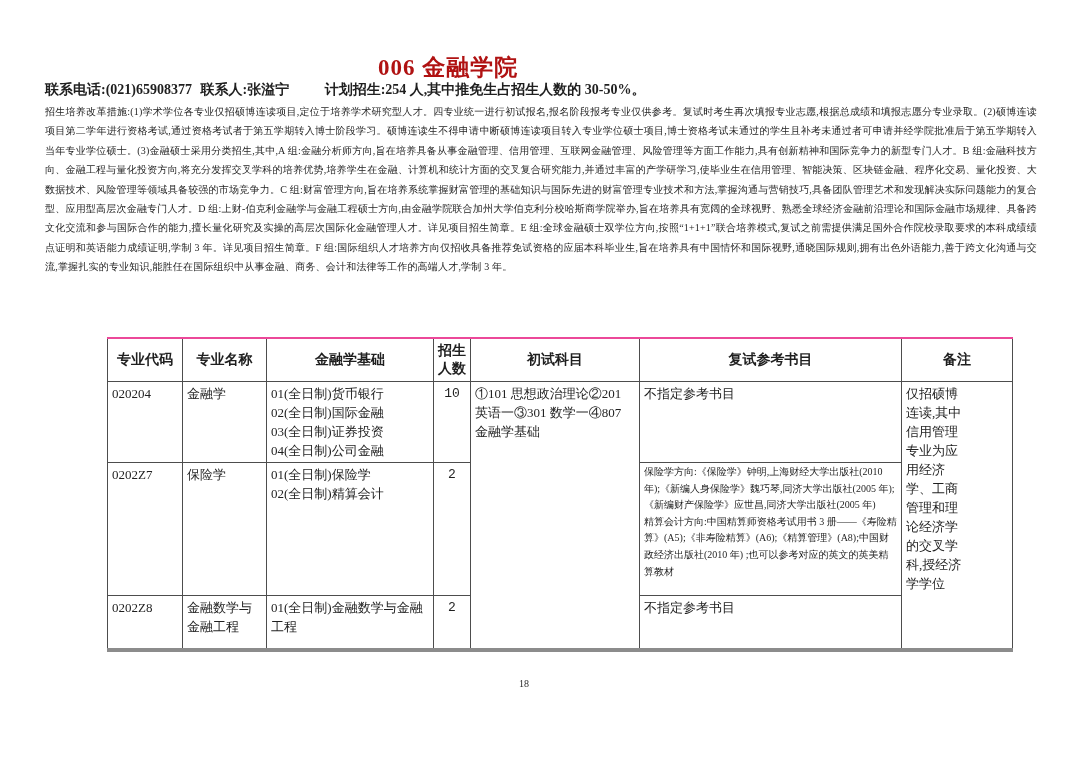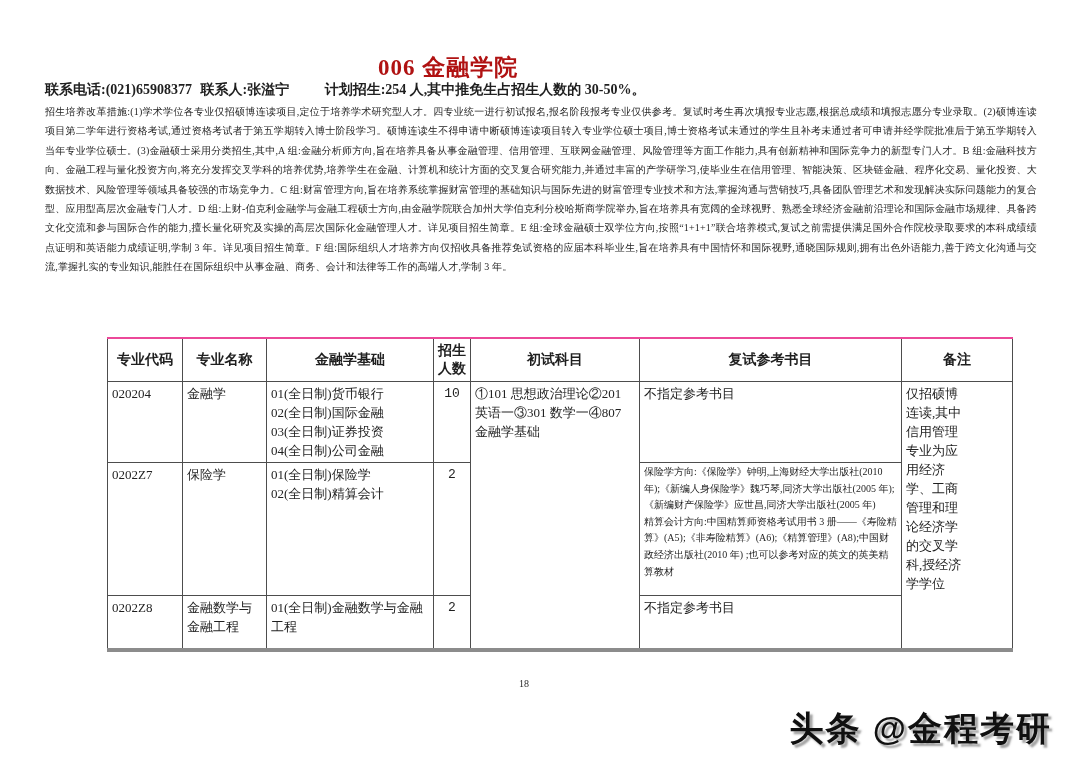--- a/index.html
+++ b/index.html
@@ -126,15 +126,14 @@
         <td>金融数学与金融工程</td>
         <td class="pre">01(全日制)金融数学与金融工程</td>
         <td class="cnt">2</td>
         <td>不指定参考书目</td>
       </tr>
     </tbody>
   </table>
 
   <div class="page-num">18</div>
 
-  <div class="watermark">头条 @金程考研</div>
 
 </div>
 
 </body></html>

